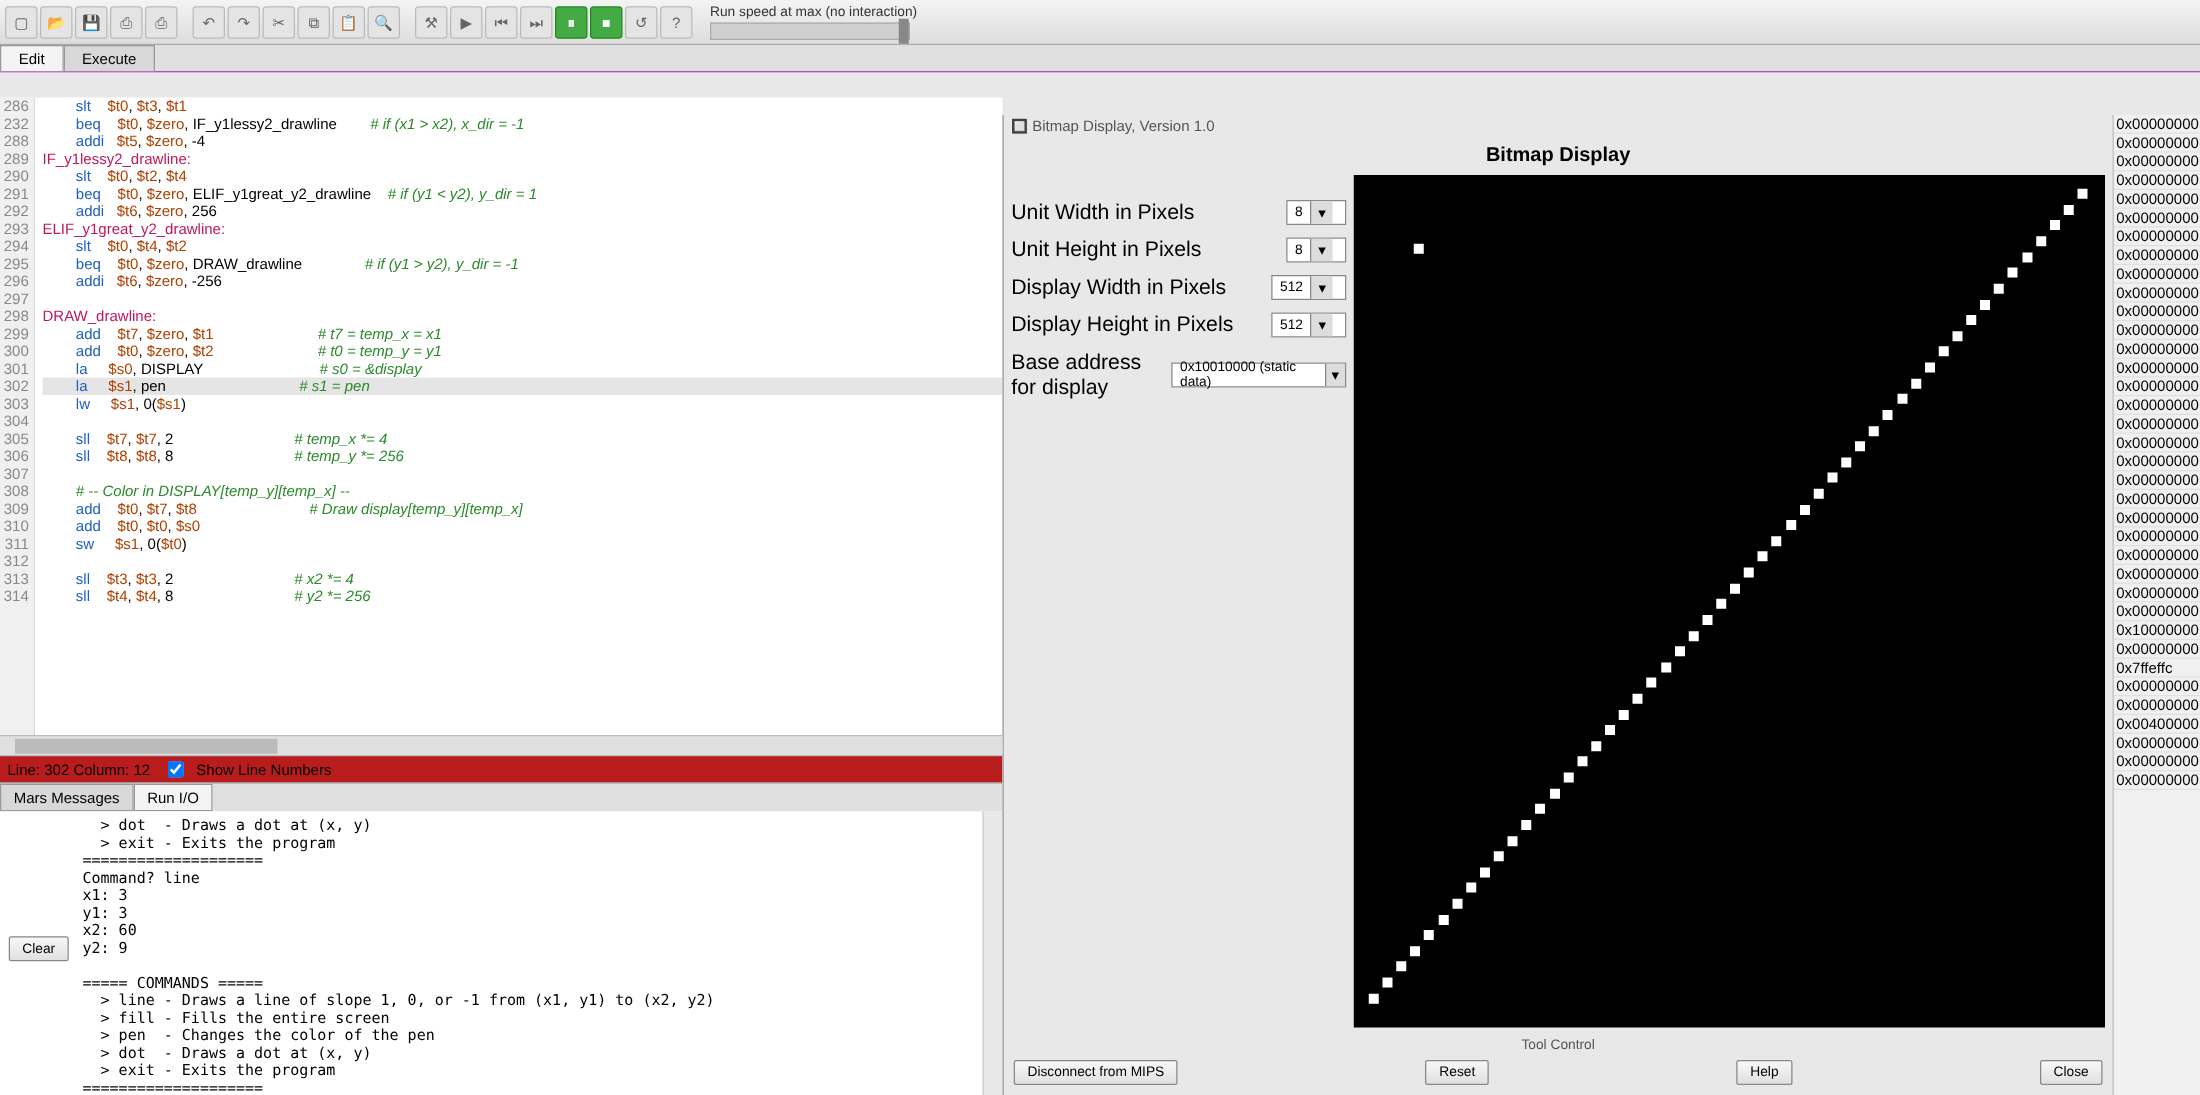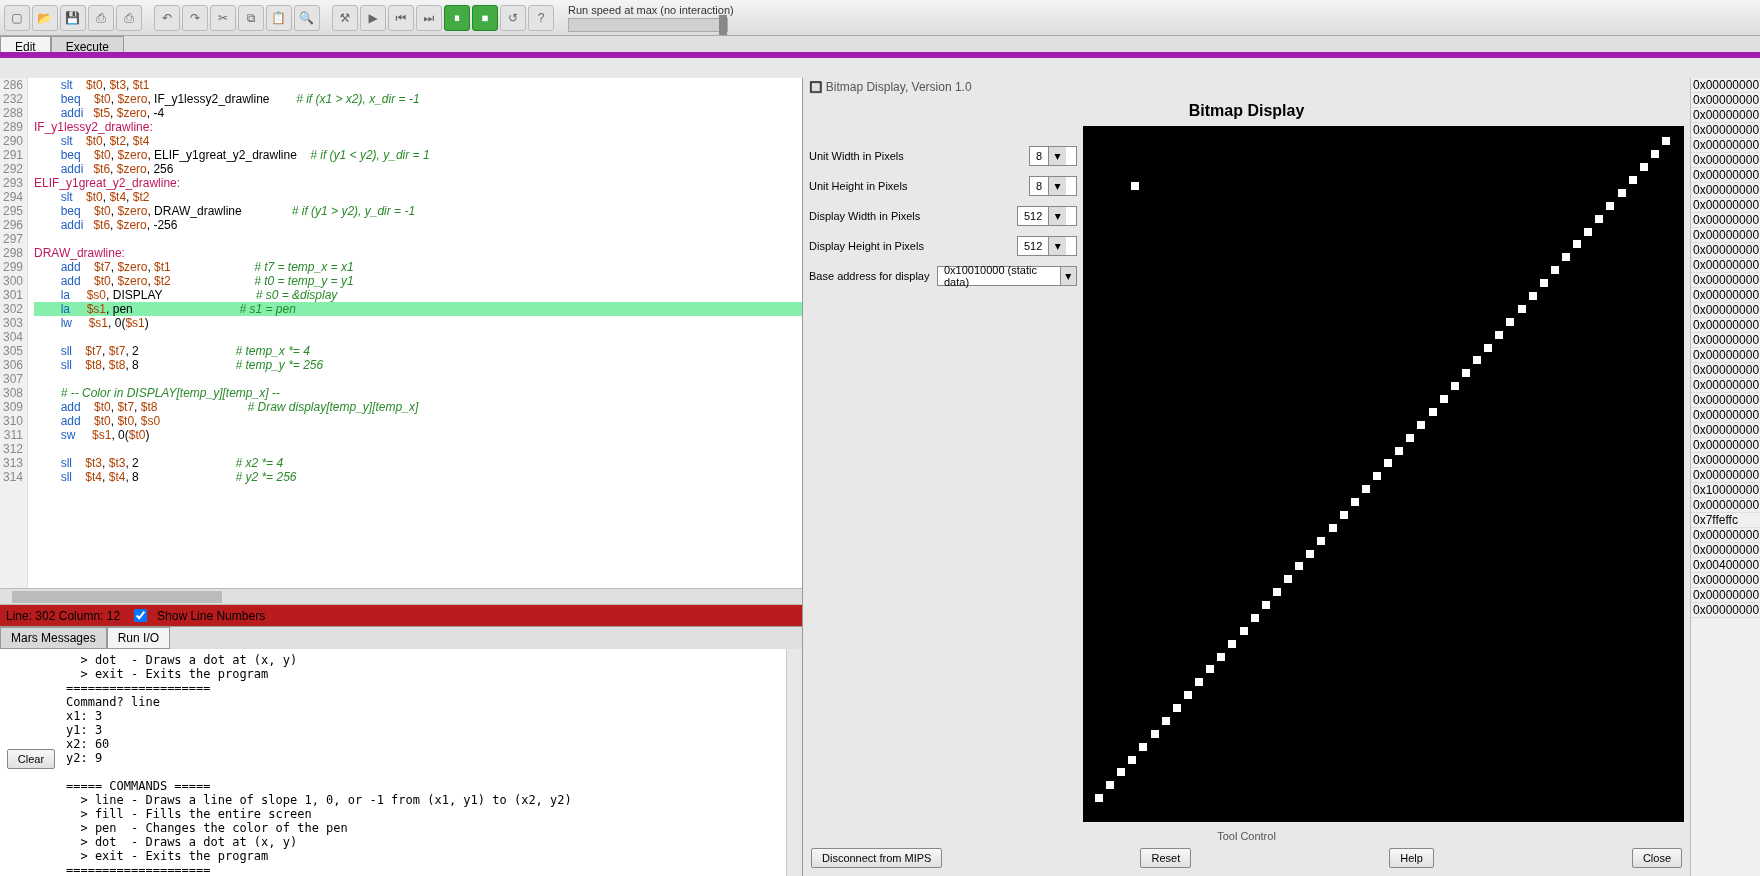--- a/index.html
+++ b/index.html
@@ -9,42 +9,42 @@
 .toolbar { height:36px; background:linear-gradient(#f4f4f4,#ddd); border-bottom:1px solid #aaa; display:flex; align-items:center; padding:2px 4px; gap:2px; }
 .tbtn { width:26px; height:26px; border:1px solid #bbb; background:#e4e4e4; border-radius:3px; display:flex; align-items:center; justify-content:center; color:#666; }
 .tbtn.green { background:#4a4; color:#fff; border-color:#282; font-weight:bold; }
 .tsep { width:8px; }
 .speed { margin-left:12px; }
 .speed-lbl { font-size:11px; color:#333; }
 .slider { width:160px; height:14px; background:#d0d0d0; border:1px solid #aaa; position:relative; margin-top:2px; }
 .slider::after { content:''; position:absolute; right:0; top:-4px; width:8px; height:20px; background:#888; }
 
 
-.etabs { height:22px; display:flex; border-bottom:6px solid #a21caf; background:#e0e0e0; }
+.etabs { height:22px; display:flex; border-bottom:1px solid #a21caf; background:#e0e0e0; }
 .etab { padding:3px 14px; border:1px solid #999; border-bottom:none; background:#d8d8d8; cursor:pointer; }
 .etab.active { background:#f4f4f4; }
 
 
 .ftabs { height:20px; background:#e8e8e8; display:flex; }
 .ftab { padding:2px 18px; border:1px solid #999; background:#d4e4f4; font-size:11px;margin-top:47px; }
 
 
 .main { display:flex; height:calc(100% - 36px - 22px - 20px); }
 .left { width:802px; display:flex; flex-direction:column; }
-.right { flex:1; display:flex; }
+.right { flex:1; display:flex;margin-top:14px; }
 
 
 .editor { flex:1; background:#fff; overflow:hidden; font-family:monospace; font-size:13px; display:flex; }
 .gut { width:28px; background:#f0f0f0; border-right:1px solid #ddd; text-align:right; padding-right:4px; color:#888; line-height:14px; font-size:11px; }
 .code { flex:1; padding-left:6px; white-space:pre; line-height:14px; }
 .code .op { color:#2060c0; }
 .code .reg { color:#b04000; }
 .code .lbl { color:#be185d; }
 .code .cm { color:#2a8a2a; font-style:italic; }
-.hl { background:#86efac; }
+.hl { background:#e5e5e5; }
 .hsb { height:16px; background:#e0e0e0; border-top:1px solid #bbb; position:relative; }
 .hsb::after { content:''; position:absolute; left:12px; top:2px; width:210px; height:12px; background:#bbb; }
 .status { height:22px; background:#b91c1c; border-top:1px solid #bbb; display:flex; align-items:center; padding:0 6px; gap:8px; font-size:11px; }
 .status input[type=checkbox]{ margin:0 2px 0 6px; }
 
 
 .console { height:250px; border-top:1px solid #999; display:flex; flex-direction:column; }
 .ctabs { height:22px; display:flex; background:#e0e0e0; }
 .ctab { padding:3px 10px; border:1px solid #999; background:#d8d8d8; }
 .ctab.active { background:#f4f4f4; }
@@ -53,21 +53,21 @@
 .cout { flex:1; font-family:monospace; font-size:12px; padding:4px; white-space:pre; overflow:auto; line-height:14px; position:relative; }
 .vsb { width:16px; background:#e8e8e8; border-left:1px solid #ccc; }
 
 
 .bmp { flex:1; background:#e8e8e8; border-left:1px solid #999; display:flex; flex-direction:column; }
 .bmp-title-top { font-size:11px; color:#555; padding:2px 6px; }
 .bmp-title { text-align:center; font-size:16px; font-weight:bold; padding:6px; }
 .bmp-body { display:flex; flex:1; }
 .bmp-cfg { width:280px; padding:10px 6px; }
 .cfg-row { display:flex; align-items:center; margin:10px 0; gap:6px; }
-.cfg-row label { flex:1; font-size:11px; }
+.cfg-row label { flex:1; font-size:17px; }
 .sel { border:1px solid #888; background:#fff; height:20px; display:flex; align-items:center; }
 .sel span { padding:0 6px; font-size:11px; }
 .sel .arr { width:18px; height:100%; background:#ddd; border-left:1px solid #888; display:flex; align-items:center; justify-content:center; }
 .sel.w { width:48px; }
 .sel.ww { width:60px; }
 .sel.www { width:140px; }
 .bmp-canvas { flex:1; background:#000; margin:0 6px 6px 0; position:relative; }
 .diag { position:absolute; width:8px; height:8px; background:#fff; }
 .tool-ctl { text-align:center; font-size:11px; color:#555; padding:2px; }
 .tool-btns { display:flex; gap:0; padding:4px 8px 8px; }

